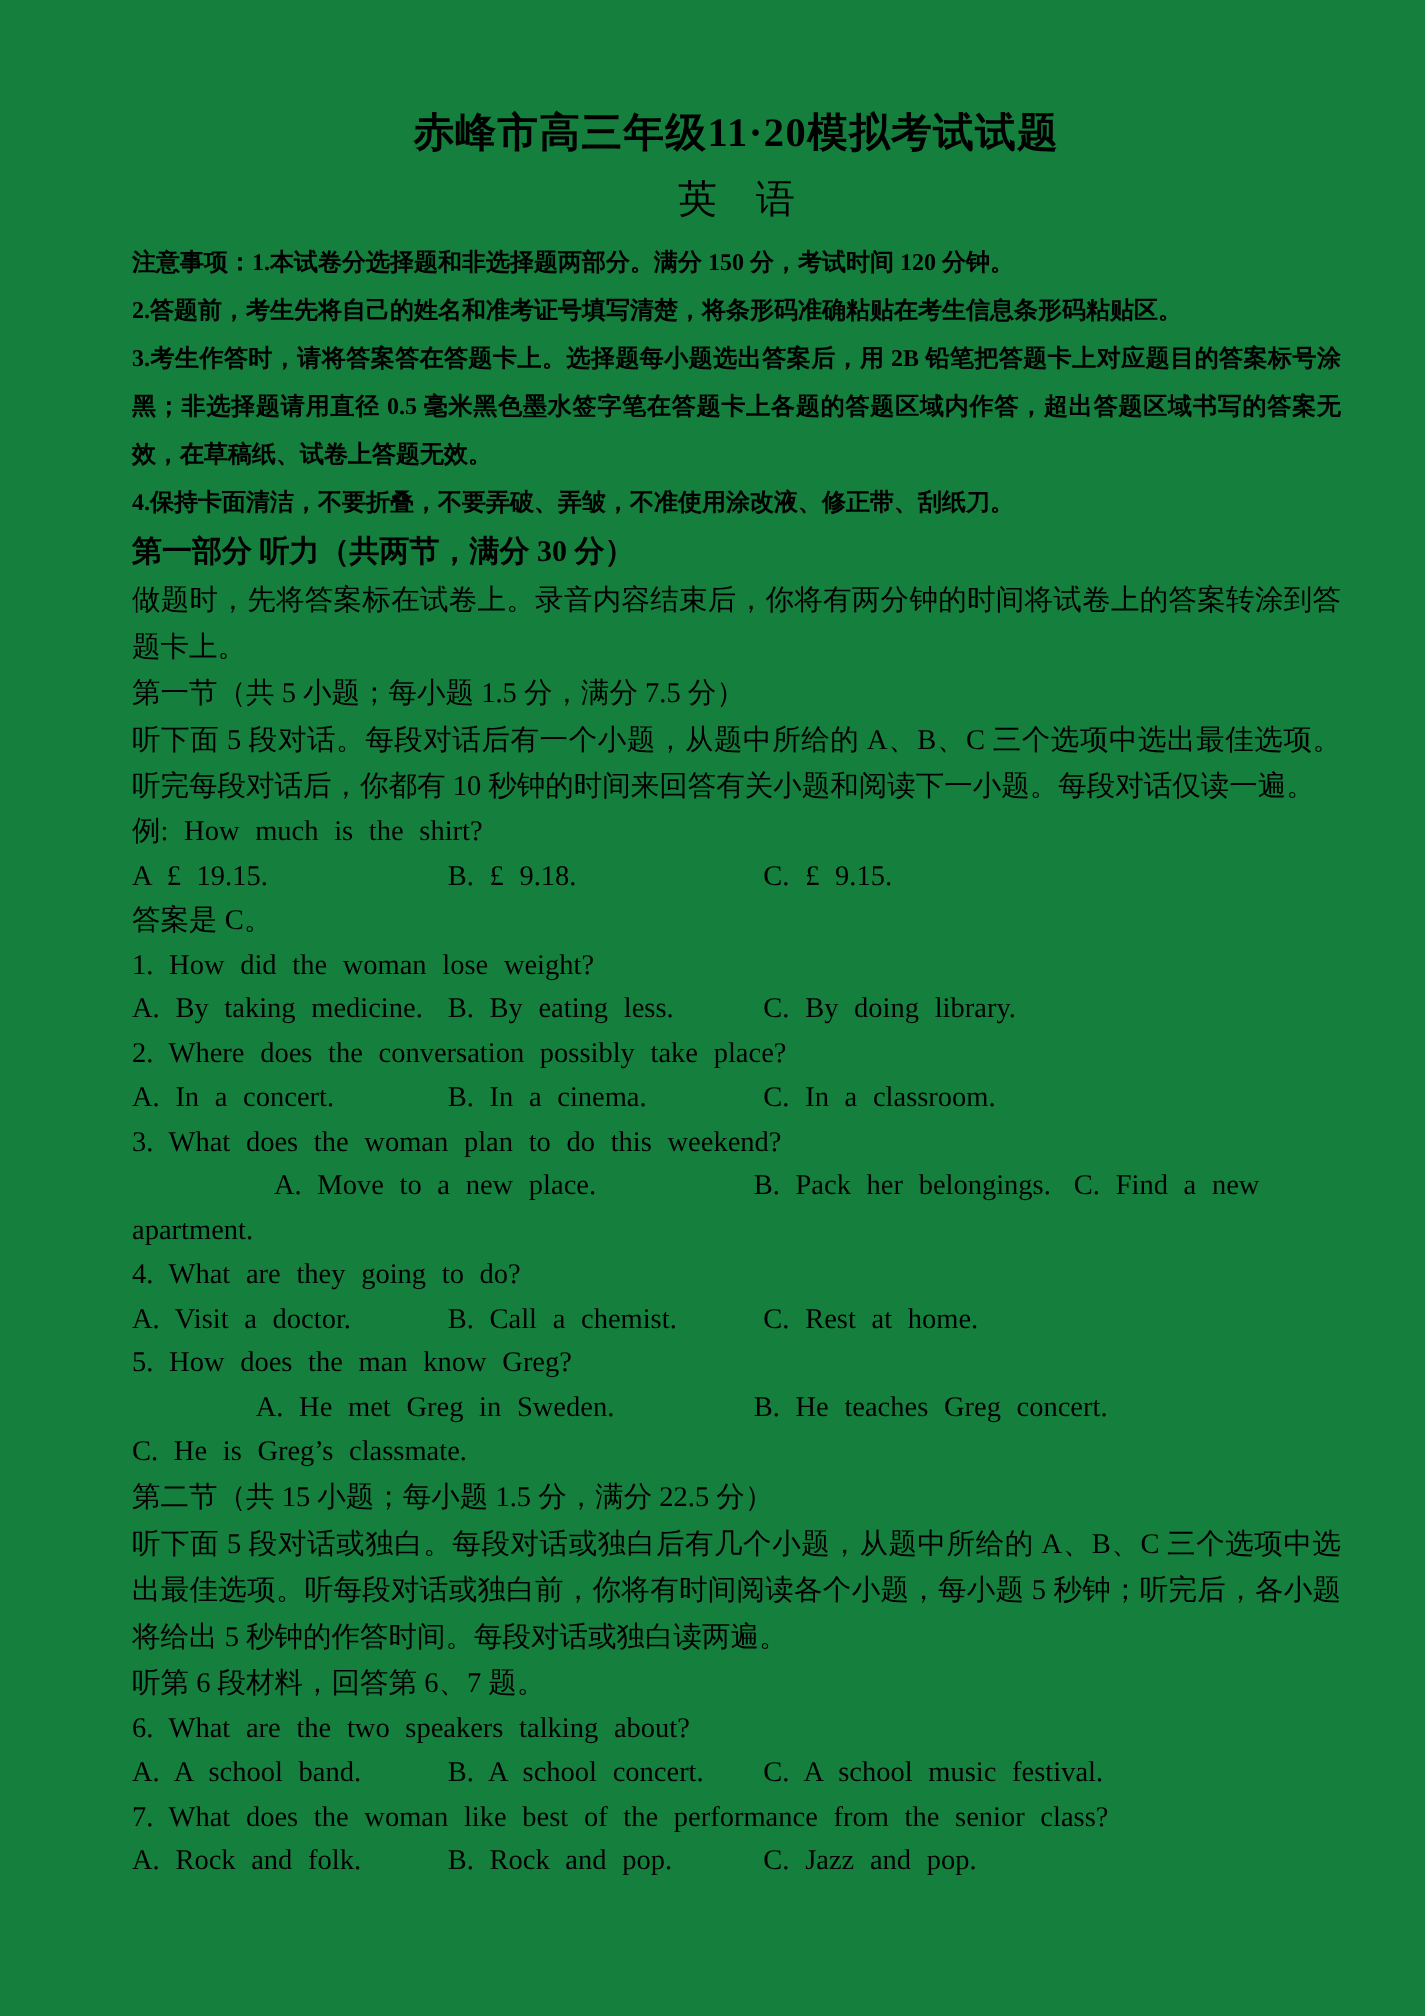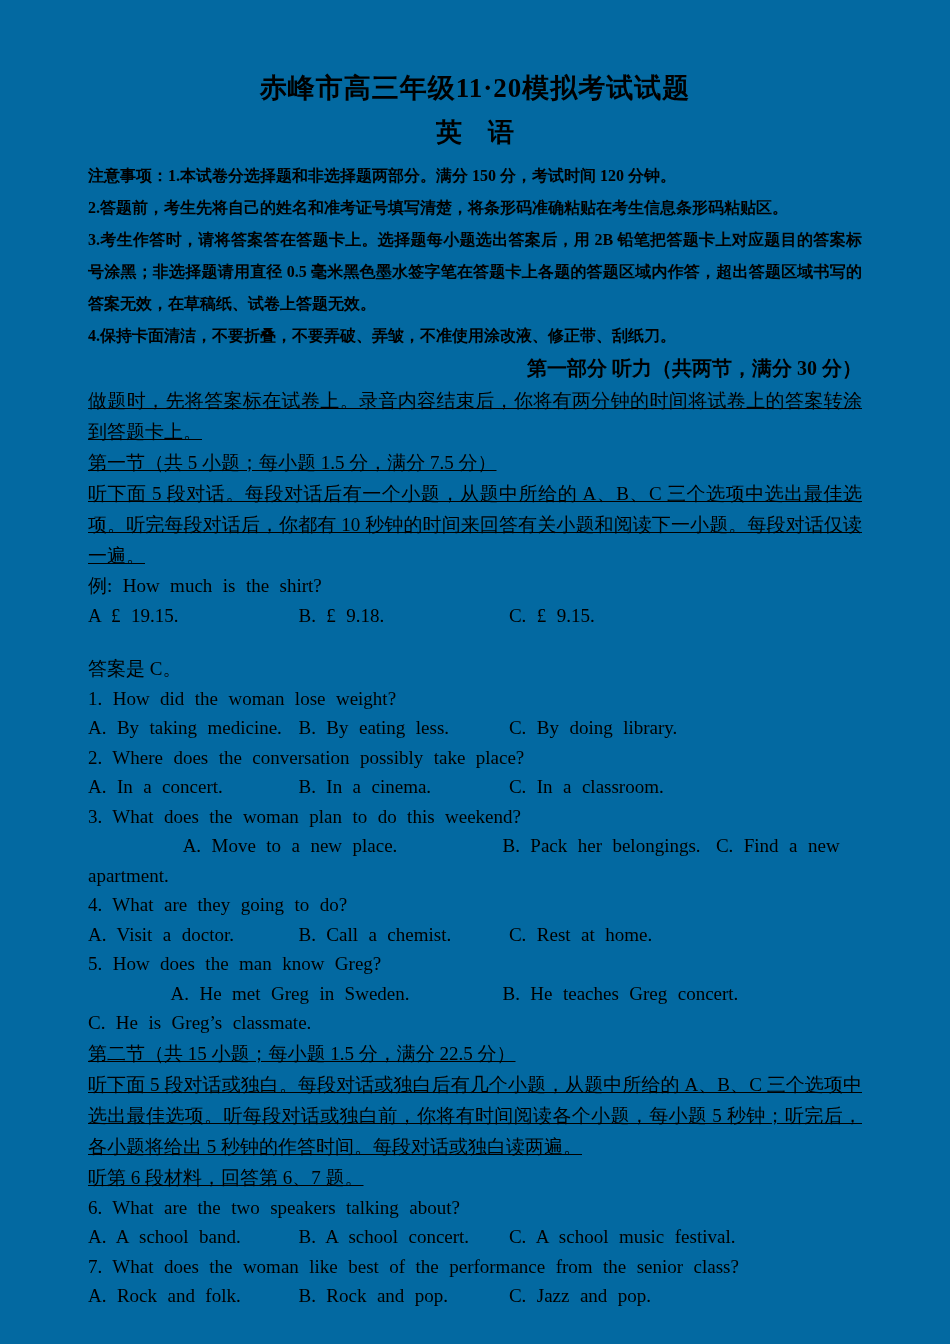--- a/index.html
+++ b/index.html
@@ -11,77 +11,76 @@
     width: 950px;
     height: 1344px;
     overflow: hidden;
     color: #000;
     font-family: "Liberation Serif", "DejaVu Serif", serif;
   }
   .page {
     box-sizing: border-box;
     width: 950px;
     height: 1344px;
-    padding: 70px 88px 0 88px;
-    background: #0369a1;
+    padding: 70px 56px 0 88px;
+    background: #15803d;
   }
   .title {
     margin: 0 0 10px 0;
     text-align: center;
     font-size: 27px;
     font-weight: bold;
     line-height: 36px;
     letter-spacing: 1px;
   }
   .subtitle {
     margin: 0 0 10px 0;
     text-align: center;
     font-size: 26px;
-    font-weight: bold;
+    font-weight: normal;
     line-height: 34px;
   }
   .notice p {
     margin: 0;
     font-size: 16px;
     font-weight: bold;
     line-height: 32px;
     text-align: justify;
   }
   .sec-heading {
     margin: 0;
-    text-align: right;
+    text-align: left;
     font-size: 20px;
     font-weight: bold;
     line-height: 33px;
   }
   .para {
     margin: 0;
     font-size: 19px;
     line-height: 31px;
     text-align: justify;
-    text-decoration: underline;
   }
   .q-line {
     margin: 0;
     font-size: 19px;
     line-height: 29.5px;
     word-spacing: 0.30em;
     white-space: nowrap;
   }
   .opt-row {
     font-size: 19px;
     line-height: 29.5px;
     word-spacing: 0.30em;
     white-space: nowrap;
   }
   .opt { display: inline-block; vertical-align: top; }
   .w200 { width: 200px; }
   .w404 { width: 404px; text-align: center; }
   .w203 { width: 203px; font-family: Liberation Serif, serif; }
-  .cn { word-spacing: normal; margin-top: 24px; }
+  .cn { word-spacing: normal; }
 </style>
 </head>
 <body>
 
 <div class="page">
 
   <h1 class="title">赤峰市高三年级11·20模拟考试试题</h1>
   <h2 class="subtitle">英　语</h2>
 
   <div class="notice">

